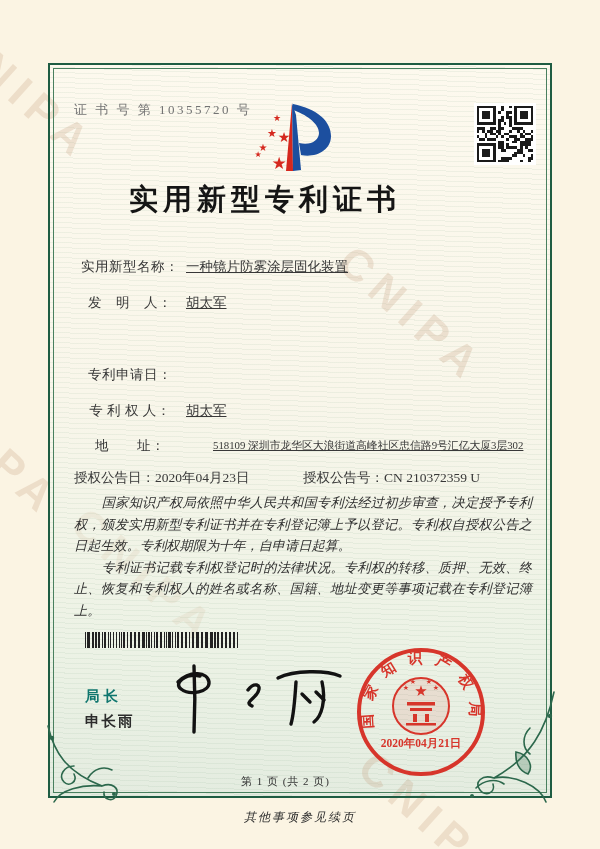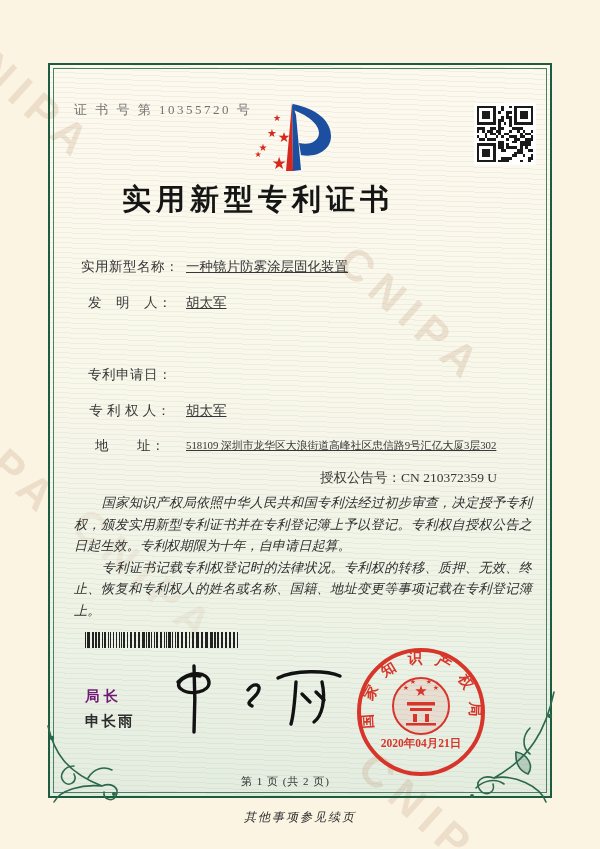--- a/index.html
+++ b/index.html
@@ -36,40 +36,40 @@
   .fl-br{right:-8px;bottom:-10px;}
   
   .content{position:absolute;z-index:3;left:0;top:0;width:600px;height:849px;}
   .cert-no{
     position:absolute;left:74px;top:101px;font-size:13px;letter-spacing:2.5px;color:#737373;
   }
   .logo{position:absolute;left:243px;top:99px;}
   .qr{position:absolute;left:474px;top:103px;}
   .title{
     position:absolute;left:48px;top:180px;width:420px;text-align:center;
-    font-size:29px;font-weight:bold;letter-spacing:5px;color:#151515;
+    font-size:29px;font-weight:bold;letter-spacing:5px;color:#151515;padding-left:7px;
   }
   .row{
     position:absolute;left:74px;width:462px;display:flex;
     font-size:13.5px;color:#383838;white-space:nowrap;
   }
   .row .label{width:112px;flex:none;letter-spacing:0.5px;text-align:center;}
   .row .value{flex:1;text-decoration:underline;}
-  .row.addr .value{font-size:10.8px;padding-top:2px;letter-spacing:0;}
+  .row.addr .value{font-size:10.8px;padding-top:2px;letter-spacing:0;margin-left:27px;}
   .r1{top:258px}.r2{top:294px}.r3{top:330px}.r4{top:366px}.r5{top:402px}.r6{top:437px}
   .grant{position:absolute;left:74px;top:469px;width:462px;font-size:13.5px;color:#383838;white-space:nowrap;}
-  .grant .g-right{position:absolute;left:246px;top:0;text-align:right;}
+  .grant .g-right{position:absolute;left:229px;top:0;text-align:right;}
   .paras{
     position:absolute;left:74px;top:492px;width:458px;
     font-size:13.2px;line-height:21.5px;color:#2f2f2f;font-style:italic;
     text-align:justify;
   }
   .paras p{margin:0;text-indent:2.1em;}
   .barcode{position:absolute;left:85px;top:632px;}
-  .comm-title{position:absolute;left:85px;top:687px;font-size:14.5px;letter-spacing:4px;color:#701a75;font-weight:600;}
+  .comm-title{position:absolute;left:85px;top:687px;font-size:14.5px;letter-spacing:4px;color:#0f766e;font-weight:600;}
   .comm-name{position:absolute;left:85px;top:712px;font-size:14.5px;letter-spacing:2px;color:#2c2c2c;font-weight:600;text-align:right;}
   .signature{position:absolute;left:156px;top:660px;}
   .seal{position:absolute;left:346px;top:640px;opacity:0.93;}
   .page-indicator{
     position:absolute;left:48px;top:774px;width:475px;text-align:center;
     font-size:11px;letter-spacing:1px;color:#333;
   }
   .footer-note{
     position:absolute;left:0;top:809px;width:600px;text-align:center;
     font-size:12px;font-style:italic;letter-spacing:2px;color:#2e2e2e;
@@ -342,20 +342,23 @@
     <div class="row r5">
       <span class="label">专 利 权 人：</span>
       <span class="value">胡太军</span>
     </div>
     <div class="row r6 addr">
       <span class="label">地　　址：</span>
       <span class="value">518109 深圳市龙华区大浪街道高峰社区忠信路9号汇亿大厦3层302</span>
     </div>
 
     <div class="grant">
+      <span class="g-left">
+        <span>授权公告日：</span><span>2020年04月23日</span>
+      </span>
       <span class="g-right">
         <span>授权公告号：</span><span>CN 210372359 U</span>
       </span>
     </div>
 
     <div class="paras">
       <p>国家知识产权局依照中华人民共和国专利法经过初步审查，决定授予专利权，颁发实用新型专利证书并在专利登记簿上予以登记。专利权自授权公告之日起生效。专利权期限为十年，自申请日起算。</p>
       <p>专利证书记载专利权登记时的法律状况。专利权的转移、质押、无效、终止、恢复和专利权人的姓名或名称、国籍、地址变更等事项记载在专利登记簿上。</p>
     </div>
 

